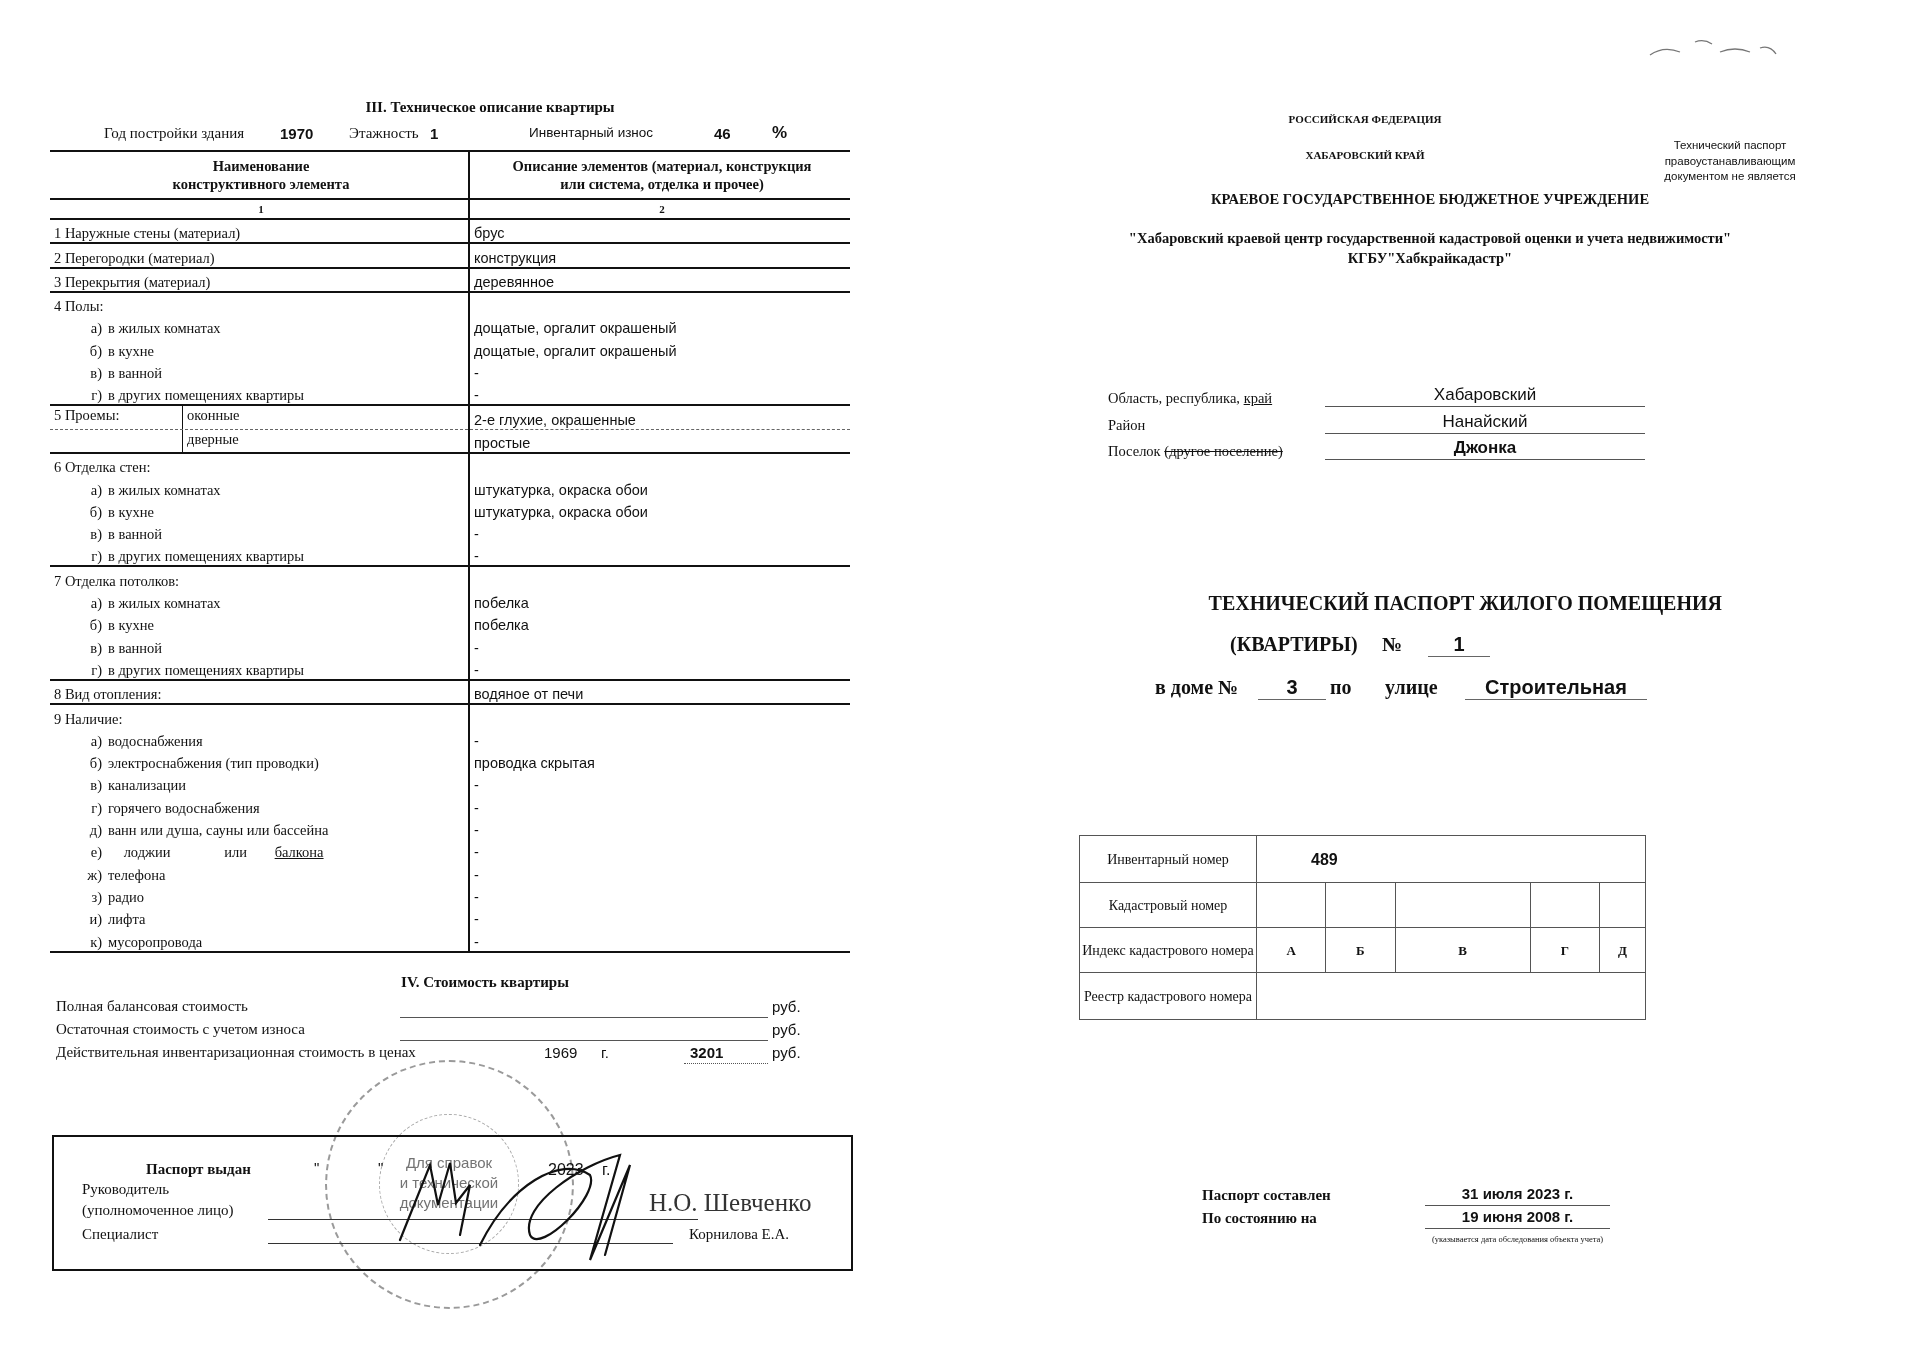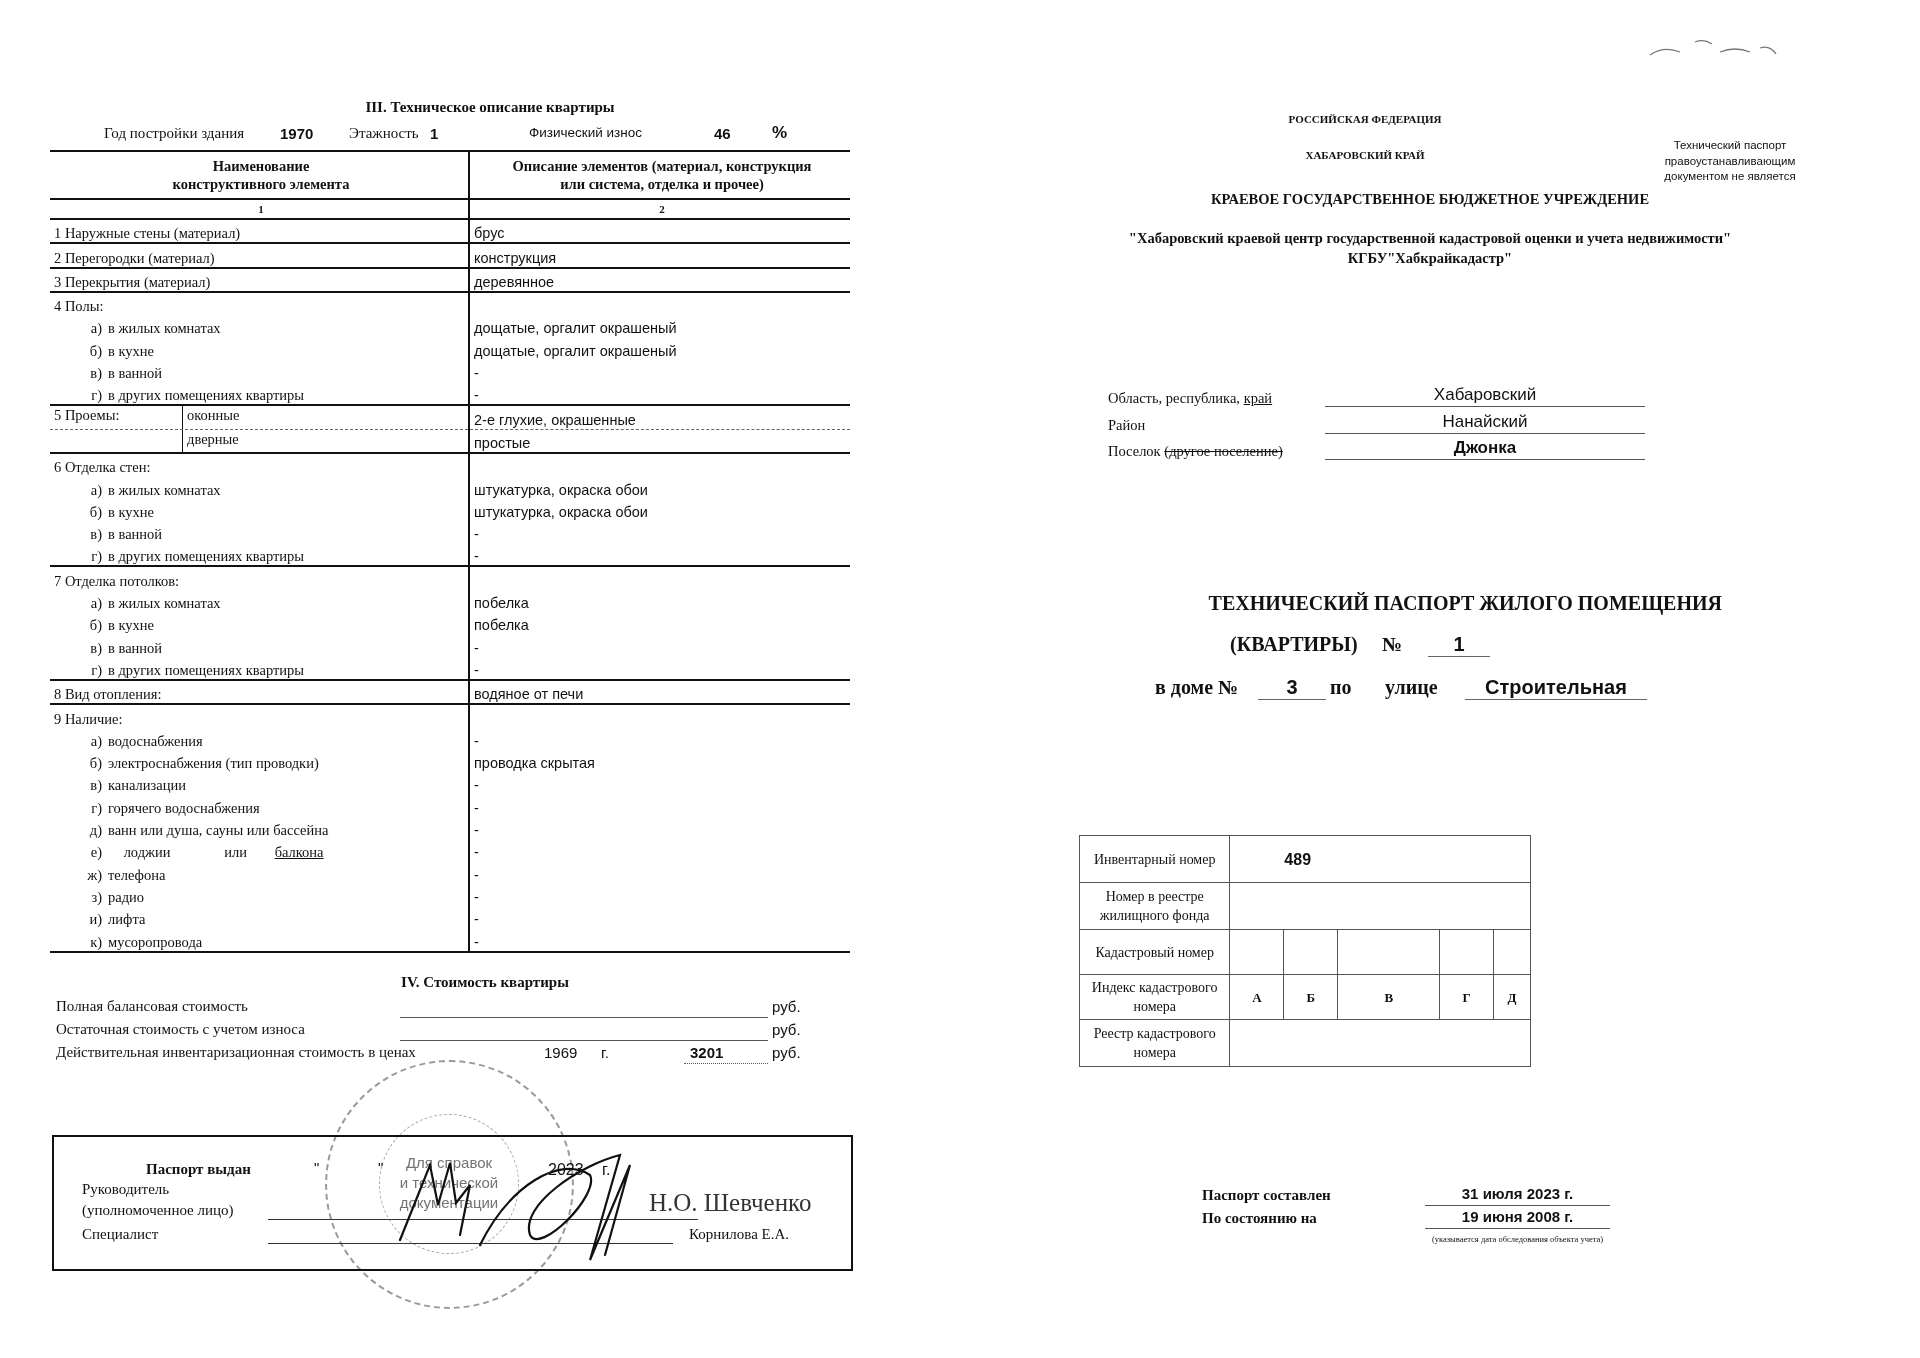--- a/index.html
+++ b/index.html
@@ -55,21 +55,21 @@
   .addr-label { left: 1108px; font-size: 14.5px; white-space: nowrap; }
   .addr-value { left: 1325px; width: 320px; font-family: "Liberation Sans", sans-serif; font-size: 17px; text-align: center; border-bottom: 1px solid #555; height: 22px; line-height: 22px; padding-left: 0; }
   .strike { text-decoration: line-through; }
 
   #main-title { left: 1062px; top: 592px; width: 660px; font-size: 20px; font-weight: bold; text-align: right; }
   #apt-line { left: 1230px; top: 633px; width: 440px; font-size: 20px; font-weight: bold; }
   #apt-line span, #street-line span { position: absolute; white-space: nowrap; }
   #street-line { left: 1155px; top: 676px; width: 500px; font-size: 20px; font-weight: bold; }
   .fill-val { font-family: "Liberation Sans", sans-serif; font-weight: bold; text-align: center; border-bottom: 1px solid #666; }
 
-  #inv-table { left: 1079px; top: 835px; width: 452px; border-collapse: collapse; font-size: 14px; }
+  #inv-table { left: 1079px; top: 835px; width: 567px; border-collapse: collapse; font-size: 14px; }
   #inv-table td { border: 1px solid #555; text-align: center; vertical-align: middle; line-height: 19px; }
   #inv-table td.lab { width: 177px; }
   #inv-table tr.r1 td { height: 44px; }
   #inv-table tr.r2 td, #inv-table tr.r5 td { height: 44px; }
   #inv-table tr.r3 td { height: 42px; }
   #inv-table tr.r4 td { height: 42px; }
   .inv-val { font-family: "Liberation Sans", sans-serif; font-weight: bold; font-size: 16px; text-align: left !important; padding-left: 54px; }
   .idx { font-weight: bold; font-size: 13px; }
 
   .date-label { left: 1202px; font-size: 15px; font-weight: bold; white-space: nowrap; }
@@ -81,21 +81,21 @@
 </head>
 <body>
 
 <div id="sec3-title" class="abs">III. Техническое описание квартиры</div>
 
 <div id="meta-row" class="abs">
   <span style="left:0">Год постройки здания</span>
   <span class="sans b" style="left:176px">1970</span>
   <span style="left:245px">Этажность</span>
   <span class="sans b" style="left:326px">1</span>
-  <span class="sans" style="left:425px;font-size:13.5px">Физический износ</span>
+  <span class="sans" style="left:425px;font-size:13.5px">Инвентарный износ</span>
   <span class="sans b" style="left:610px">46</span>
   <span class="sans b" style="left:668px;font-size:17px;top:-2px">%</span>
 </div>
 
 <table id="tech-table" class="abs">
   <tbody>
       <tr class="top hdr">
     <th class="c1">
       <div>Наименование</div>
       <div>конструктивного элемента</div>
@@ -356,24 +356,20 @@
   <span style="left:230px">улице</span>
   <span class="fill-val" style="left:310px;width:182px">Строительная</span>
 </div>
 
 <table id="inv-table" class="abs">
   <tbody>
       <tr class="r1">
     <td class="lab">Инвентарный номер</td>
     <td colspan="5" class="inv-val">489</td>
   </tr>
-  <tr class="r2">
-    <td class="lab">Номер в реестре жилищного фонда</td>
-    <td colspan="5"></td>
-  </tr>
   <tr class="r3">
     <td class="lab">Кадастровый номер</td>
     <td style="width:68px"></td>
     <td style="width:68px"></td>
     <td style="width:136px"></td>
     <td style="width:68px"></td>
     <td style="width:44px"></td>
   </tr>
   <tr class="r4">
     <td class="lab">Индекс кадастрового номера</td>

